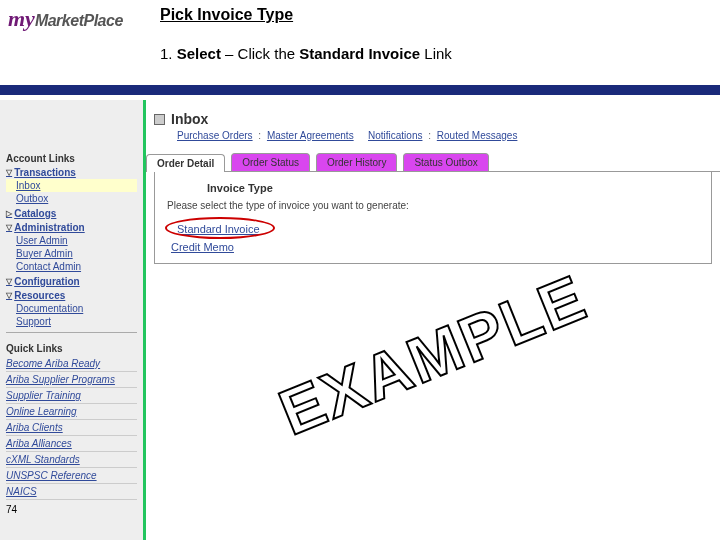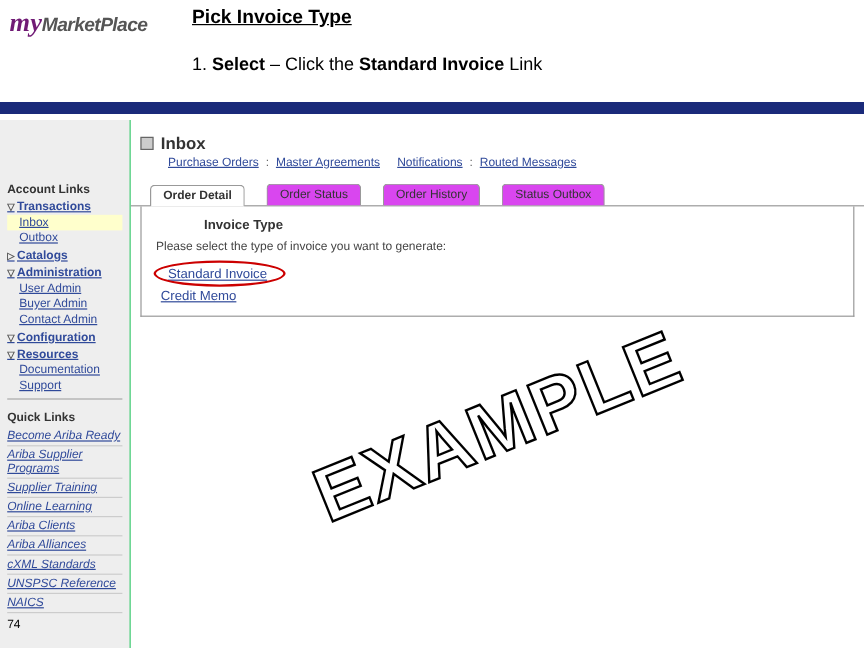--- a/index.html
+++ b/index.html
@@ -7,39 +7,39 @@
   .header-instruction { position: absolute; top: 0; left: 0; right: 0; height: 85px; background: #fff; padding: 6px 10px 6px 160px; }
   .logo { position: absolute; left: 8px; top: 6px; font-size: 16px; font-style: italic; }
   .logo .my { font-family: 'Comic Sans MS', cursive; font-style: italic; color: #701a75; font-weight: bold; font-size: 22px; }
   .logo .market { color: #555; font-weight: bold; letter-spacing: -0.5px; }
   .instr-title { font-size: 16px; font-weight: bold; text-decoration: underline; color: #000; margin-bottom: 21px; }
   .instr-line { font-size: 15px; color: #000; }
   .instr-line .sel { font-weight: bold; }
   .instr-line .std { font-weight: bold; }
   .blue-bar { position: absolute; top: 85px; left: 0; right: 0; height: 10px; background: #1a2a7a; }
   .app-area { position: absolute; top: 100px; left: 0; right: 0; bottom: 0; display: flex; }
-  .sidebar { width: 109px; background: #eee; border-right: 1px solid #22c55e; padding: 8px 6px 4px 6px; font-size: 10px; color: #333; }
+  .sidebar { width: 146px; background: #eee; border-right: 3px solid #22c55e; padding: 8px 6px 4px 6px; font-size: 10px; color: #333; }
   .sidebar .sec-title { font-weight: bold; color: #333; margin-top: 10px; margin-bottom: 2px; font-size: 10px; }
   .sidebar .sec-title:first-child { margin-top: 45px; }
   .sidebar .grp { display: flex; align-items: center; gap: 2px; color: #304a9a; text-decoration: underline; font-size: 10px; margin: 3px 0 1px 0; font-weight: bold; }
   .sidebar .tri { font-size: 8px; color: #555; text-decoration: none; }
   .sidebar .item { display: block; color: #304a9a; text-decoration: underline; font-size: 10px; padding: 1px 0 1px 10px; }
   .sidebar .item.active { background: #ffffcc; }
   .sidebar hr { border: none; border-top: 1px solid #aaa; margin: 4px 0; }
   .sidebar .ql-title { }
   .sidebar .ql { display: block; color: #304a9a; text-decoration: underline; font-size: 10px; padding: 2px 0; border-bottom: 1px solid #ccc; font-style: italic; }
   .page-num { font-size: 10px; color: #000; margin-top: 4px; }
   .main { flex: 1; background: #fff; position: relative; padding: 0 0 0 0; }
   .main-top { height: 8px; }
   .inbox-header { display: flex; align-items: center; gap: 6px; padding: 3px 8px; }
   .inbox-header .sq { width: 11px; height: 11px; border: 1px solid #666; background: #ccc; display: inline-block; }
   .inbox-header .ttl { font-size: 14px; font-weight: bold; color: #333; }
   .crumbs { padding: 0 8px 6px 28px; font-size: 10px; color: #666; }
   .crumbs a { color: #304a9a; text-decoration: underline; margin: 0 3px; }
-  .tabs { display: flex; gap: 16px; padding: 0 16px; border-bottom: 1px solid #999; margin-top: 6px; }
+  .tabs { display: flex; gap: 4px; padding: 0 0; border-bottom: 1px solid #999; margin-top: 6px; }
   .tab { border: 1px solid #999; border-bottom: none; border-radius: 4px 4px 0 0; padding: 3px 10px; font-size: 10px; background: #d946ef; margin-right: 2px; color: #333; }
   .tab.active { background: #fff; font-weight: bold; position: relative; top: 1px; }
   .panel { border: 1px solid #999; border-top: none; margin: 0 8px; padding: 10px 12px; }
   .panel-title { font-weight: bold; color: #333; margin-bottom: 6px; margin-left: 40px; }
   .panel-sub { font-size: 10px; color: #444; margin-bottom: 10px; }
   .links-row { display: flex; flex-direction: column; gap: 4px; padding-left: 4px; }
   .invoice-link { color: #304a9a; text-decoration: underline; font-size: 11px; width: fit-content; }
   .circle-wrap { position: relative; width: fit-content; padding: 2px 6px; }
   .red-circle { position: absolute; left: -6px; top: -4px; width: 110px; height: 22px; border: 2px solid #c00; border-radius: 50%/50%; pointer-events: none; }
   .watermark { position: absolute; left: 50%; top: 58%; transform: translate(-50%,-50%) rotate(-22deg); font-size: 64px; font-weight: 900; color: #fff; letter-spacing: 2px; -webkit-text-stroke: 2px #000; pointer-events: none; white-space: nowrap; font-family: Arial, sans-serif; }

